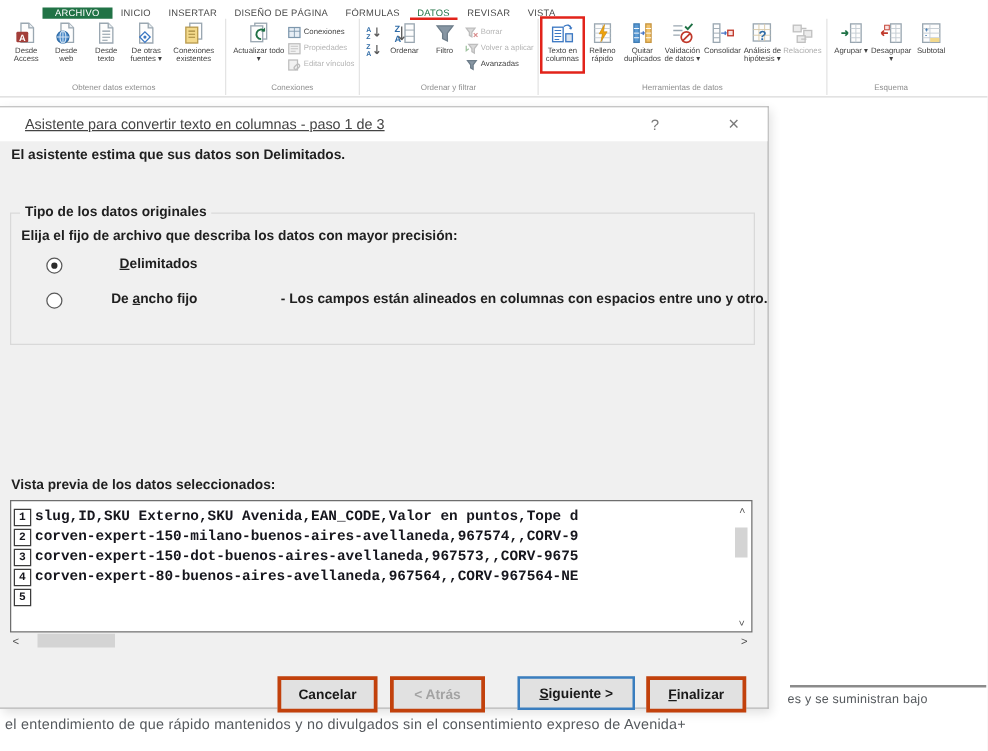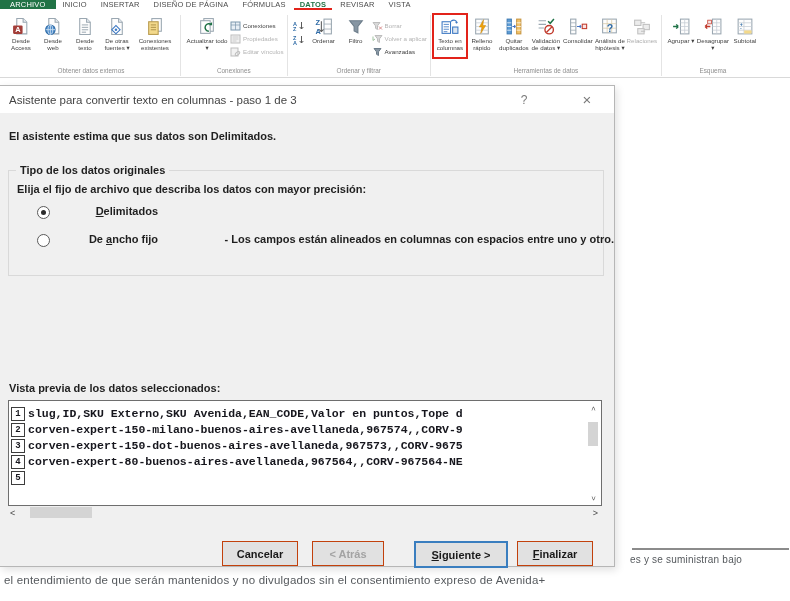--- a/index.html
+++ b/index.html
@@ -2,24 +2,24 @@
 <html><head>
 <meta charset="utf-8">
 <style>
   html,body{margin:0;padding:0;}
   body{width:790px;height:601px;position:relative;overflow:hidden;background:#fff;
        font-family:"Liberation Sans",sans-serif;color:#3f3f3f;}
 
   
   .ribbon{position:absolute;left:0;top:0;width:790px;height:77px;background:#fff;
           border-bottom:1px solid #d9d9d9;}
-  .tabs{display:flex;height:15px;font-size:7.5px;color:#4a4a4a;align-items:flex-start;}
+  .tabs{display:flex;height:15px;font-size:7.5px;color:#4a4a4a;align-items:flex-end;padding-left:34px;}
   .tab{display:flex;align-items:center;padding:0 7px;letter-spacing:.2px;position:relative;}
   .tab.file{background:#217346;color:#fff;padding:0 10px;}
-  .tab.active{color:#217346;font-weight:bold;}
+  .tab.active{color:#217346;}
   .tab.active::after{content:"";position:absolute;left:1px;right:1px;bottom:-1px;height:2.5px;background:#e2231a;}
   .ribbon-body{display:flex;height:61px;align-items:stretch;padding-left:2px;}
   .rgroup{display:flex;flex-direction:column;padding:0 3px;}
   .rgroup + .rgroup{border-left:1px solid #e4e4e4;}
   .rgroup-buttons{flex:1;display:flex;align-items:flex-start;}
   .rgroup-label{text-align:center;font-size:6.4px;color:#8e8e8e;height:10px;line-height:9px;white-space:nowrap;}
   .bigbtn{display:flex;flex-direction:column;align-items:center;width:30px;padding:2px 1px 0;
           font-size:6.2px;line-height:1.18;text-align:center;color:#3f3f3f;position:relative;cursor:default;}
   .bigbtn .bicon{width:20px;height:19px;margin-bottom:1px;}
   .bigbtn.w42{width:42px;} .bigbtn.w44{width:44px;} .bigbtn.disabled{color:#adadad;}
@@ -35,27 +35,27 @@
   
   .bg-rule{position:absolute;left:632px;top:548px;width:157px;height:0;border-top:2px solid #8b8b8b;}
   .bg-right-text{position:absolute;left:630px;top:554px;font-size:10px;color:#55595d;letter-spacing:.2px;}
   .bg-bottom-text{position:absolute;left:4px;top:574px;font-size:11.5px;color:#55595d;letter-spacing:.2px;white-space:nowrap;}
 
   
   .dialog{position:absolute;left:0;top:85px;width:614px;height:480px;background:#f0f0f0;
           border:1px solid #b6b6b6;border-left:none;box-shadow:2px 3px 8px rgba(0,0,0,.12);
           color:#1f1f1f;font-size:11px;font-weight:600;}
   .titlebar{position:absolute;left:0;top:0;right:0;height:27px;background:#fff;display:flex;align-items:center;}
-  .dlg-title{margin-left:9px;font-size:11.5px;font-weight:400;color:#444;}
+  .dlg-title{margin-left:20px;font-size:11.5px;font-weight:400;color:#444;text-decoration:underline;}
   .tbbtn{position:absolute;top:0;width:30px;height:27px;display:flex;align-items:center;justify-content:center;
          color:#7a7a7a;font-weight:400;}
   .tbbtn.help{right:75px;font-size:12px;}
   .tbbtn.close{right:12px;font-size:15px;}
   .intro{position:absolute;left:9px;white-space:nowrap;}
-  .intro.l1{top:32px;margin-top:12px;} .intro.l2{top:56px;}
+  .intro.l1{top:32px;} .intro.l2{top:56px;}
   .groupbox{position:absolute;left:8px;top:84px;width:594px;height:104px;border:1px solid #d9d9d9;text-align:right;}
   .legend{position:absolute;left:7px;top:-7px;background:#f0f0f0;padding:0 4px;}
   .gb-prompt{position:absolute;left:8px;top:12px;}
   .opt-row{position:absolute;left:28px;display:flex;align-items:flex-start;gap:16px;}
   .opt-row.r1{top:34px;} .opt-row.r2{top:62px;}
   .radio{width:11px;height:11px;border-radius:50%;border:1px solid #5a5a5a;background:#fff;margin:1px 6px 0 0;
          flex:none;display:flex;align-items:center;justify-content:center;}
   .radio.checked::after{content:"";width:5px;height:5px;border-radius:50%;background:#2b2b2b;}
   .opt-label{width:86px;flex:none;}
   .opt-desc{width:440px;}
@@ -72,21 +72,21 @@
            align-items:center;background:#fff;}
   .varrow{height:12px;font-size:8px;color:#4a4a4a;display:flex;align-items:center;font-weight:400;}
   .varrow.up span{display:inline-block;transform:rotate(90deg);}
   .varrow.down{margin-top:auto;}
   .varrow.down span{display:inline-block;transform:rotate(-90deg);}
   .vthumb{width:10px;height:24px;background:#d4d4d4;margin-top:8px;}
   .hscroll{position:absolute;left:8px;top:420px;width:592px;height:14px;}
   .harrow{position:absolute;top:0;font-size:9px;color:#4a4a4a;font-weight:400;line-height:14px;}
   .harrow.left{left:2px;} .harrow.right{right:2px;}
   .hthumb{position:absolute;left:22px;top:1px;width:62px;height:11px;background:#d4d4d4;}
-  .dlgbtn{position:absolute;top:455px;height:23px;background:#e1e1e1;border:1px solid #c2410c;
+  .dlgbtn{position:absolute;top:455px;height:23px;background:#e1e1e1;border:3px solid #c2410c;
           font:600 11px "Liberation Sans",sans-serif;color:#1a1a1a;display:flex;align-items:center;justify-content:center;}
   .dlgbtn.cancel{left:222px;width:74px;}
   .dlgbtn.back{left:312px;width:70px;color:#a3a3a3;}
   .dlgbtn.next{left:414px;width:90px;border:2px solid #3a7ebf;}
   .dlgbtn.finish{left:517px;width:74px;}
 </style>
 </head>
 <body>
 
 <div class="ribbon">
@@ -399,21 +399,21 @@
           <span>Subtotal</span>
         </div>
       </div>
       <div class="rgroup-label">Esquema</div>
     </div>
   </div>
 </div>
 
 <div class="bg-rule"></div>
 <div class="bg-right-text">es y se suministran bajo</div>
-<div class="bg-bottom-text">el entendimiento de que serán mantenidos y no divulgados sin el consentimiento expreso de Avenida+</div>
+<div class="bg-bottom-text">el entendimiento de que rápido mantenidos y no divulgados sin el consentimiento expreso de Avenida+</div>
 
 <div class="dialog">
   <div class="titlebar">
     <span class="dlg-title">Asistente para convertir texto en columnas - paso 1 de 3</span>
     <span class="tbbtn help">?</span>
     <span class="tbbtn close">×</span>
   </div>
 
   <div class="intro l1">El asistente estima que sus datos son Delimitados.</div>
 

